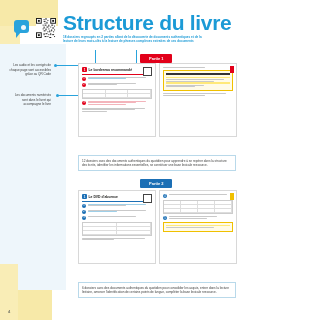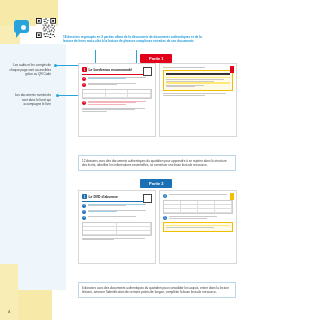--- a/index.html
+++ b/index.html
@@ -218,20 +218,21 @@
         <rect x="13" y="17" width="1" height="1"></rect>
       <rect x="15" y="16" width="1" height="2"></rect>
         <rect x="17" y="17" width="2" height="1"></rect>
         <rect x="19" y="19" width="1" height="1"></rect>
       <rect x="9" y="19" width="2" height="1"></rect>
         <rect x="12" y="19" width="1" height="1"></rect>
         <rect x="14" y="20" width="2" height="1"></rect>
     </g>
   </svg>
 
+  <div class="title">Structure du livre</div>
   <div class="subtitle">18 dossiers regroupés en 2 parties allant de la découverte de documents authentiques et de la lecture de leurs mots-clés à la lecture de phrases complexes extraites de ces documents</div>
 
   <div class="annot a1">Les audio et les corrigés de chaque page sont accessibles grâce au QR Code</div>
   <div class="annot a2">Les documents numérisés sont dans le livret qui accompagne le livre</div>
   <div class="dot d1"></div>
   <div class="dot d2"></div>
   <div class="lead h1"></div>
   <div class="lead v1"></div>
   <div class="lead h2"></div>
   <div class="lead v2"></div>

